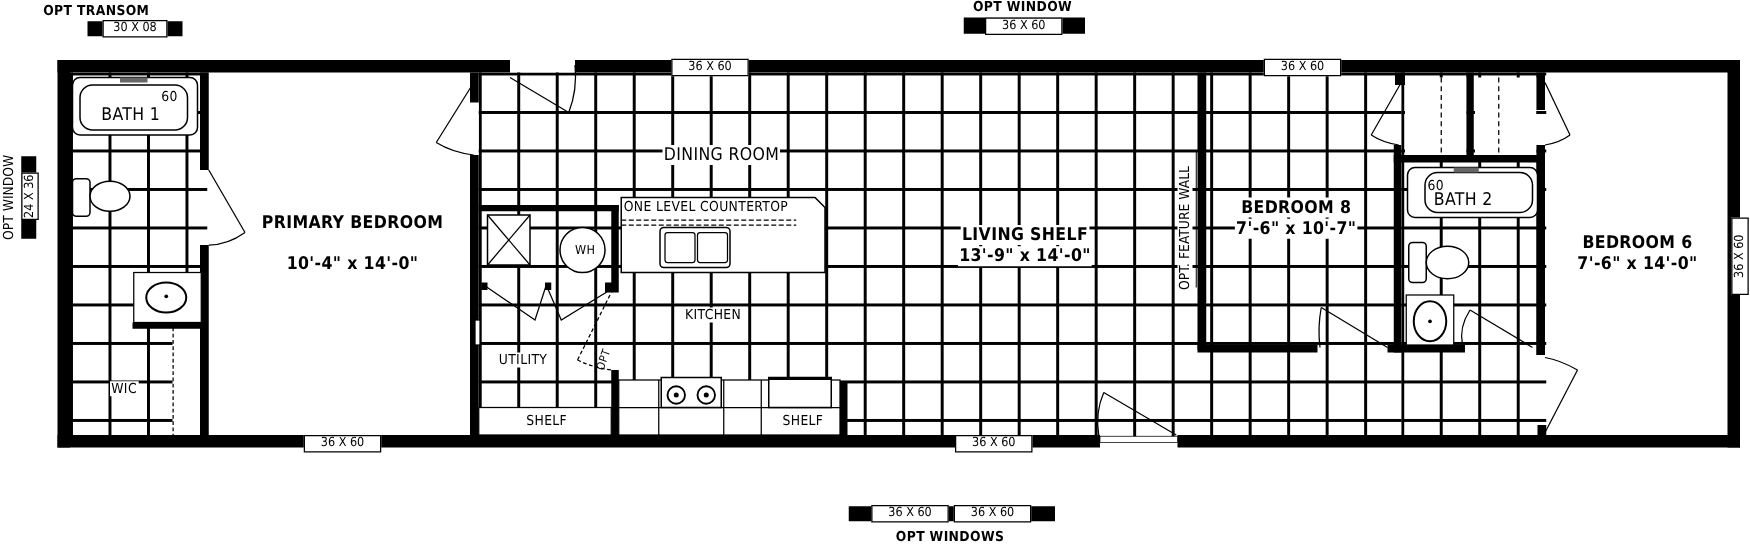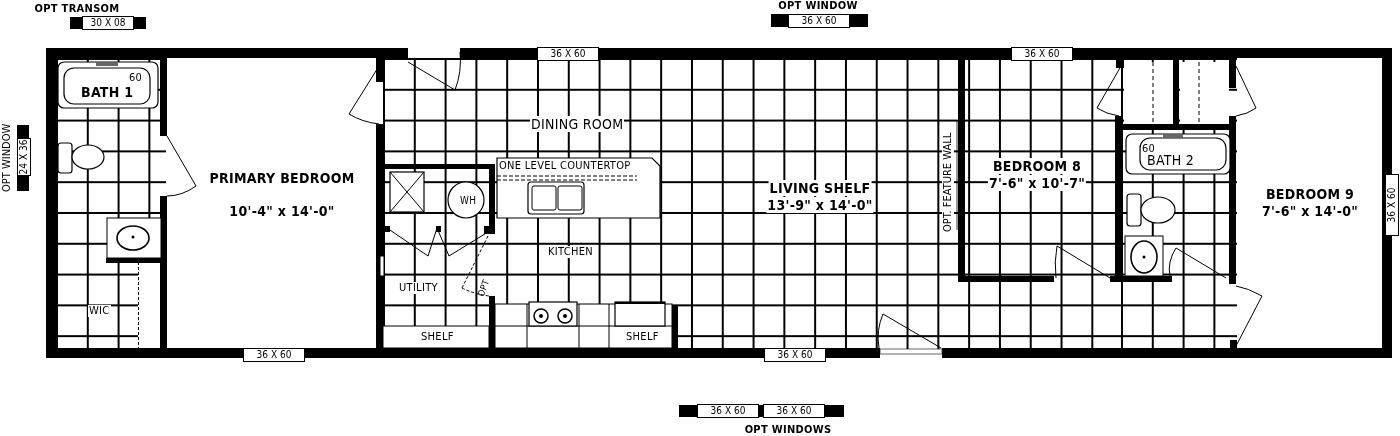--- a/index.html
+++ b/index.html
@@ -171,23 +171,23 @@
 <div class="optbar" style="left:771px;top:14px;width:97px;height:13px;"></div>
 <div class="winbox" style="left:788px;top:14px;width:60px;">36 X 60</div>
 
 <div class="optbar" style="left:17px;top:125px;width:12px;height:66px;"></div>
 <div class="winbox vtext" style="left:17px;top:176px;width:36px;">24 X 36</div>
 <div class="vtext small" style="left:1px;top:192px;font-size:11px;">OPT WINDOW</div>
 
 <div class="optbar" style="left:679px;top:405px;width:165px;height:12px;"></div>
 <div class="winbox" style="left:697px;top:404px;width:60px;">36 X 60</div>
 <div class="winbox" style="left:763px;top:404px;width:60px;">36 X 60</div>
-<div class="lbl lbl-c small" style="left:760px;top:424px;margin-left:28px;">OPT WINDOWS</div>
-
-<div class="lbl" style="left:80px;top:84px;background:transparent;font-weight:bold;">BATH 1</div>
+<div class="lbl lbl-c small" style="left:760px;top:424px;">OPT WINDOWS</div>
+
+<div class="lbl" style="left:80px;top:84px;background:transparent;">BATH 1</div>
 <div class="lbl small" style="left:128px;top:72px;background:transparent;">60</div>
 <div class="lbl small" style="left:88px;top:305px;">WIC</div>
 
 <div class="lbl lbl-c" style="left:282px;top:170px;">PRIMARY BEDROOM</div>
 <div class="lbl lbl-c" style="left:282px;top:203px;">10'-4" x 14'-0"</div>
 
 <div class="lbl" style="left:530px;top:116px;">DINING ROOM</div>
 
 <div class="lbl small" style="left:498px;top:160px;background:transparent;">ONE LEVEL COUNTERTOP</div>
 <div class="lbl small" style="left:459px;top:195px;background:transparent;font-size:10px;">WH</div>
@@ -201,14 +201,14 @@
 <div class="lbl lbl-c" style="left:820px;top:197px;">13'-9" x 14'-0"</div>
 
 <div class="vtext small" style="left:942px;top:234px;background:#fff;padding:0 2px;">OPT. FEATURE WALL</div>
 
 <div class="lbl lbl-c" style="left:1037px;top:158px;">BEDROOM 8</div>
 <div class="lbl lbl-c" style="left:1037px;top:175px;">7'-6" x 10'-7"</div>
 
 <div class="lbl" style="left:1146px;top:152px;background:transparent;">BATH 2</div>
 <div class="lbl small" style="left:1141px;top:143px;background:transparent;">60</div>
 
-<div class="lbl lbl-c" style="left:1310px;top:186px;">BEDROOM 9</div>
+<div class="lbl lbl-c" style="left:1310px;top:186px;">BEDROOM 6</div>
 <div class="lbl lbl-c" style="left:1310px;top:203px;">7'-6" x 14'-0"</div>
 
 </body></html>

